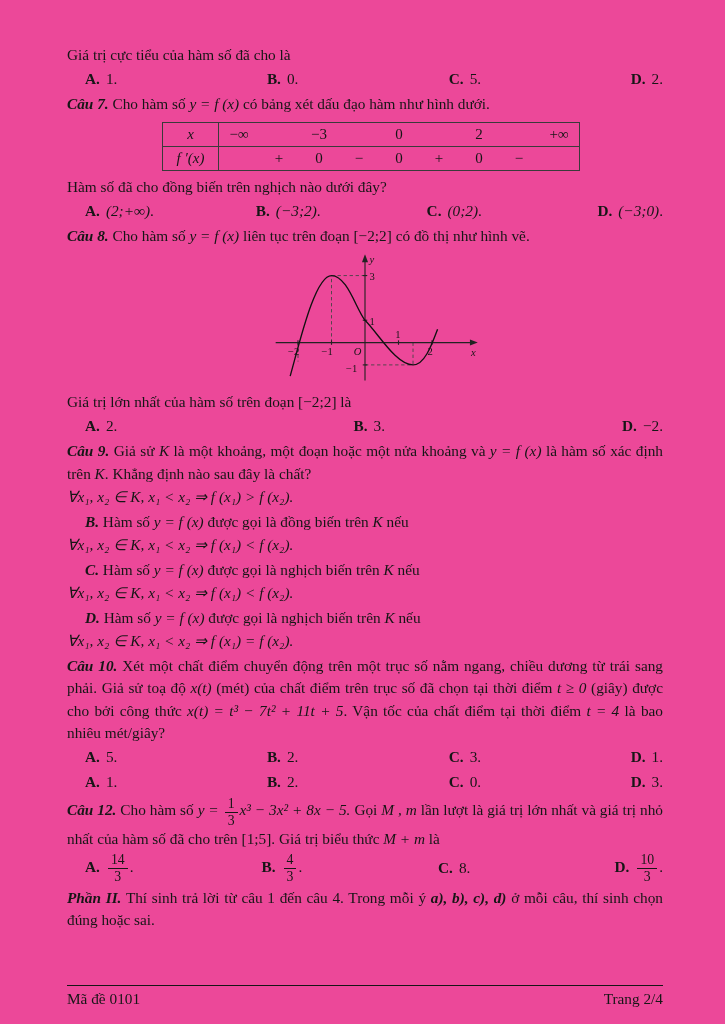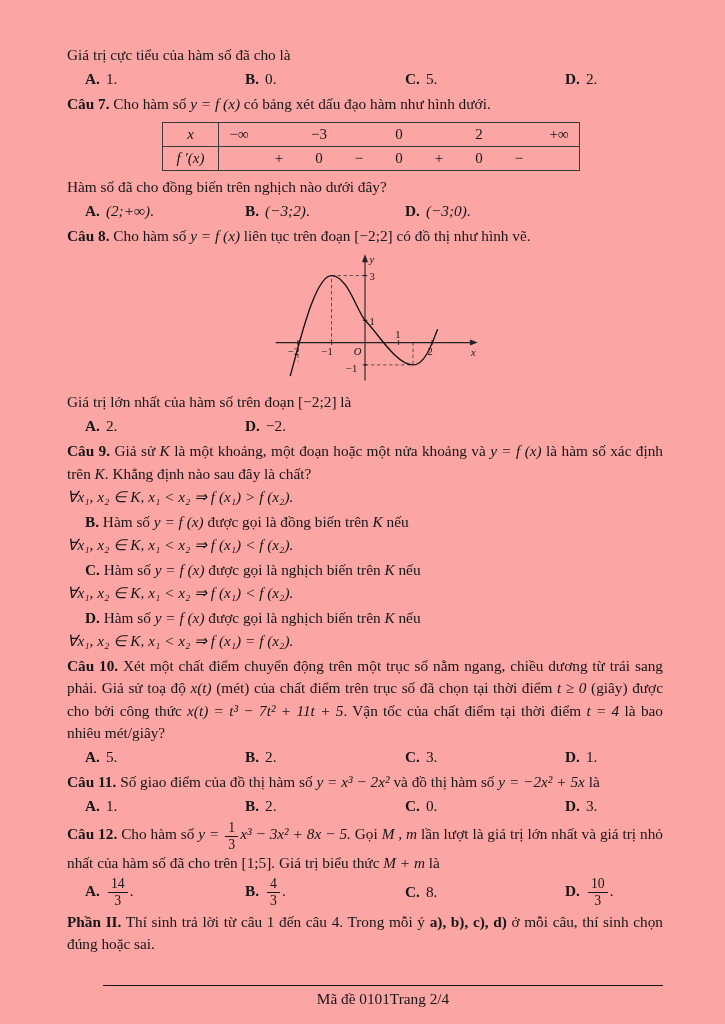--- a/index.html
+++ b/index.html
@@ -1,29 +1,29 @@
 <!DOCTYPE html>
 <html><head>
 <meta charset="utf-8">
 <style>
   * { box-sizing: border-box; }
   html,body { margin:0; padding:0; background:#e8e8e8; }
   .page {
-    width:725px; height:1024px; margin:0 auto; background:#fca5a5;
+    width:725px; height:1024px; margin:0 auto; background:#ec4899;
     position:relative; font-family:"Liberation Serif", serif;
     font-size:15.3px; color:#161616; overflow:hidden;
   }
   .content { position:absolute; left:67px; right:62px; top:44px; }
   p.line { margin:0 0 2px 0; text-align:justify; line-height:1.45; }
   p.formula { margin:3px 0 5px 0; text-align:left; }
-  .answers { display:flex; margin:0 0 3px 0; padding-left:18px; line-height:1.45; align-items:center; }
+  .answers { display:flex; margin:0 0 3px 0; padding-left:18px; line-height:1.45; align-items:center;justify-content:space-between; }
   .ans { width:160px; white-space:nowrap; }
   .ans:last-child { width:auto;font-family:Liberation Serif, serif; }
   .lbl { font-weight:bold; margin-right:6px; }
-  .b { font-weight:bold; }
+  .b { font-weight:bold;font-style:italic; }
   .i { font-style:italic; }
   .frac { display:inline-flex; flex-direction:column; text-align:center;
           vertical-align:middle; line-height:1.12; font-size:0.9em; margin:0 2px; }
   .fn { border-bottom:1px solid #161616; padding:0 3px; }
   .fd { padding:0 3px; }
 
   
   .sign-table { width:418px; margin:6px 0 5px 95px; border:1px solid #3a3a3a; font-size:15px; }
   .st-row { display:flex; }
   .st-row.first { border-bottom:1px solid #3a3a3a; }
@@ -37,21 +37,21 @@
   .axis { stroke:#222; stroke-width:1; }
   .tick { stroke:#222; stroke-width:1; }
   .dash { stroke:#444; stroke-width:0.8; stroke-dasharray:3,2.4; }
   .curve { stroke:#111; stroke-width:1.2; fill:none; }
   .glabel { font-family:"Liberation Serif", serif; font-size:9.5px; fill:#161616; }
   .gitalic { font-style:italic; }
 
   .footer {
     position:absolute; left:67px; right:62px; bottom:16px;
     border-top:1px solid #161616; padding-top:4px;
-    display:flex; justify-content:center; font-size:15.3px;margin-left:36px;
+    display:flex; justify-content:space-between; font-size:15.3px;
   }
 </style>
 </head>
 <body>
 
 <div class="page">
   <div class="content">
 
     <p class="line"><span>Giá trị cực tiểu của hàm số đã cho là</span></p>
     <div class="answers">
@@ -91,20 +91,21 @@
             <span>−</span>
             <span></span>
         </div>
       </div>
     </div>
 
     <p class="line"><span>Hàm số đã cho đồng biến trên nghịch nào dưới đây?</span></p>
     <div class="answers">
       <span class="ans"><span class="lbl">A.</span><span><span class="i">(2;+∞)</span><span>.</span></span></span>
       <span class="ans"><span class="lbl">B.</span><span><span class="i">(−3;2)</span><span>.</span></span></span>
+      <span class="ans"><span class="lbl">C.</span><span><span class="i">(0;2)</span><span>.</span></span></span>
       <span class="ans"><span class="lbl">D.</span><span><span class="i">(−3;0)</span><span>.</span></span></span>
     </div>
 
     <p class="line"><span class="b">Câu 8.</span><span> Cho hàm số </span><span class="i">y = f (x)</span><span> liên tục trên đoạn </span><span>[−2;2]</span><span> có đồ thị như hình vẽ.</span></p>
 
     <div class="graph">
       <svg width="236" height="134" viewBox="0 0 210 120">
 
         <line class="dash" x1="75" y1="82" x2="75" y2="22"></line>
         <line class="dash" x1="105" y1="22" x2="75" y2="22"></line>
@@ -136,41 +137,41 @@
         <text class="glabel" x="66" y="93">−1</text>
         <text class="glabel gitalic" x="95" y="93">O</text>
         <text class="glabel" x="132" y="78">1</text>
         <text class="glabel" x="161" y="93">2</text>
       </svg>
     </div>
 
     <p class="line"><span>Giá trị lớn nhất của hàm số trên đoạn </span><span>[−2;2]</span><span> là</span></p>
     <div class="answers">
       <span class="ans"><span class="lbl">A.</span><span><span>2.</span></span></span>
+      <span class="ans"><span class="lbl">B.</span><span><span>3.</span></span></span>
       <span class="ans"><span class="lbl">D.</span><span><span>−2.</span></span></span>
     </div>
 
     <p class="line"><span class="b">Câu 9.</span><span> Giả sử </span><span class="i">K</span><span> là một khoảng, một đoạn hoặc một nửa khoảng và </span><span class="i">y = f (x)</span><span> là hàm số xác định trên </span><span class="i">K</span><span>. Khẳng định nào sau đây là chất?</span></p>
     <p class="formula"><span class="i">∀x₁, x₂ ∈ K, x₁ &lt; x₂ ⇒ f (x₁) &gt; f (x₂).</span></p>
     <p class="line" style="padding-left:18px"><span class="b">B.</span><span> Hàm số </span><span class="i">y = f (x)</span><span> được gọi là đồng biến trên </span><span class="i">K</span><span> nếu</span></p>
     <p class="formula"><span class="i">∀x₁, x₂ ∈ K, x₁ &lt; x₂ ⇒ f (x₁) &lt; f (x₂).</span></p>
     <p class="line" style="padding-left:18px"><span class="b">C.</span><span> Hàm số </span><span class="i">y = f (x)</span><span> được gọi là nghịch biến trên </span><span class="i">K</span><span> nếu</span></p>
     <p class="formula"><span class="i">∀x₁, x₂ ∈ K, x₁ &lt; x₂ ⇒ f (x₁) &lt; f (x₂).</span></p>
     <p class="line" style="padding-left:18px"><span class="b">D.</span><span> Hàm số </span><span class="i">y = f (x)</span><span> được gọi là nghịch biến trên </span><span class="i">K</span><span> nếu</span></p>
     <p class="formula"><span class="i">∀x₁, x₂ ∈ K, x₁ &lt; x₂ ⇒ f (x₁) = f (x₂).</span></p>
 
     <p class="line"><span class="b">Câu 10.</span><span> Xét một chất điểm chuyển động trên một trục số nằm ngang, chiều dương từ trái sang phải. Giả sử toạ độ </span><span class="i">x(t)</span><span> (mét) của chất điểm trên trục số đã chọn tại thời điểm </span><span class="i">t ≥ 0</span><span> (giây) được cho bởi công thức </span><span class="i">x(t) = t³ − 7t² + 11t + 5</span><span>. Vận tốc của chất điểm tại thời điểm </span><span class="i">t = 4</span><span> là bao nhiêu mét/giây?</span></p>
     <div class="answers">
       <span class="ans"><span class="lbl">A.</span><span><span>5.</span></span></span>
       <span class="ans"><span class="lbl">B.</span><span><span>2.</span></span></span>
       <span class="ans"><span class="lbl">C.</span><span><span>3.</span></span></span>
       <span class="ans"><span class="lbl">D.</span><span><span>1.</span></span></span>
     </div>
 
-    <p class="line"><span class="b">Câu 11.</span><span> Số giao điểm của đồ thị hàm số </span><span class="i">y = x³ − 2x²</span><span> và đồ thị hàm số </span><span class="i">y = −2x² + 5x</span><span> là</span></p>
     <div class="answers">
       <span class="ans"><span class="lbl">A.</span><span><span>1.</span></span></span>
       <span class="ans"><span class="lbl">B.</span><span><span>2.</span></span></span>
       <span class="ans"><span class="lbl">C.</span><span><span>0.</span></span></span>
       <span class="ans"><span class="lbl">D.</span><span><span>3.</span></span></span>
     </div>
 
     <p class="line"><span class="b">Câu 12.</span><span> Cho hàm số </span><span class="i">y = </span><span class="frac">
           <span class="fn">1</span>
           <span class="fd">3</span>

